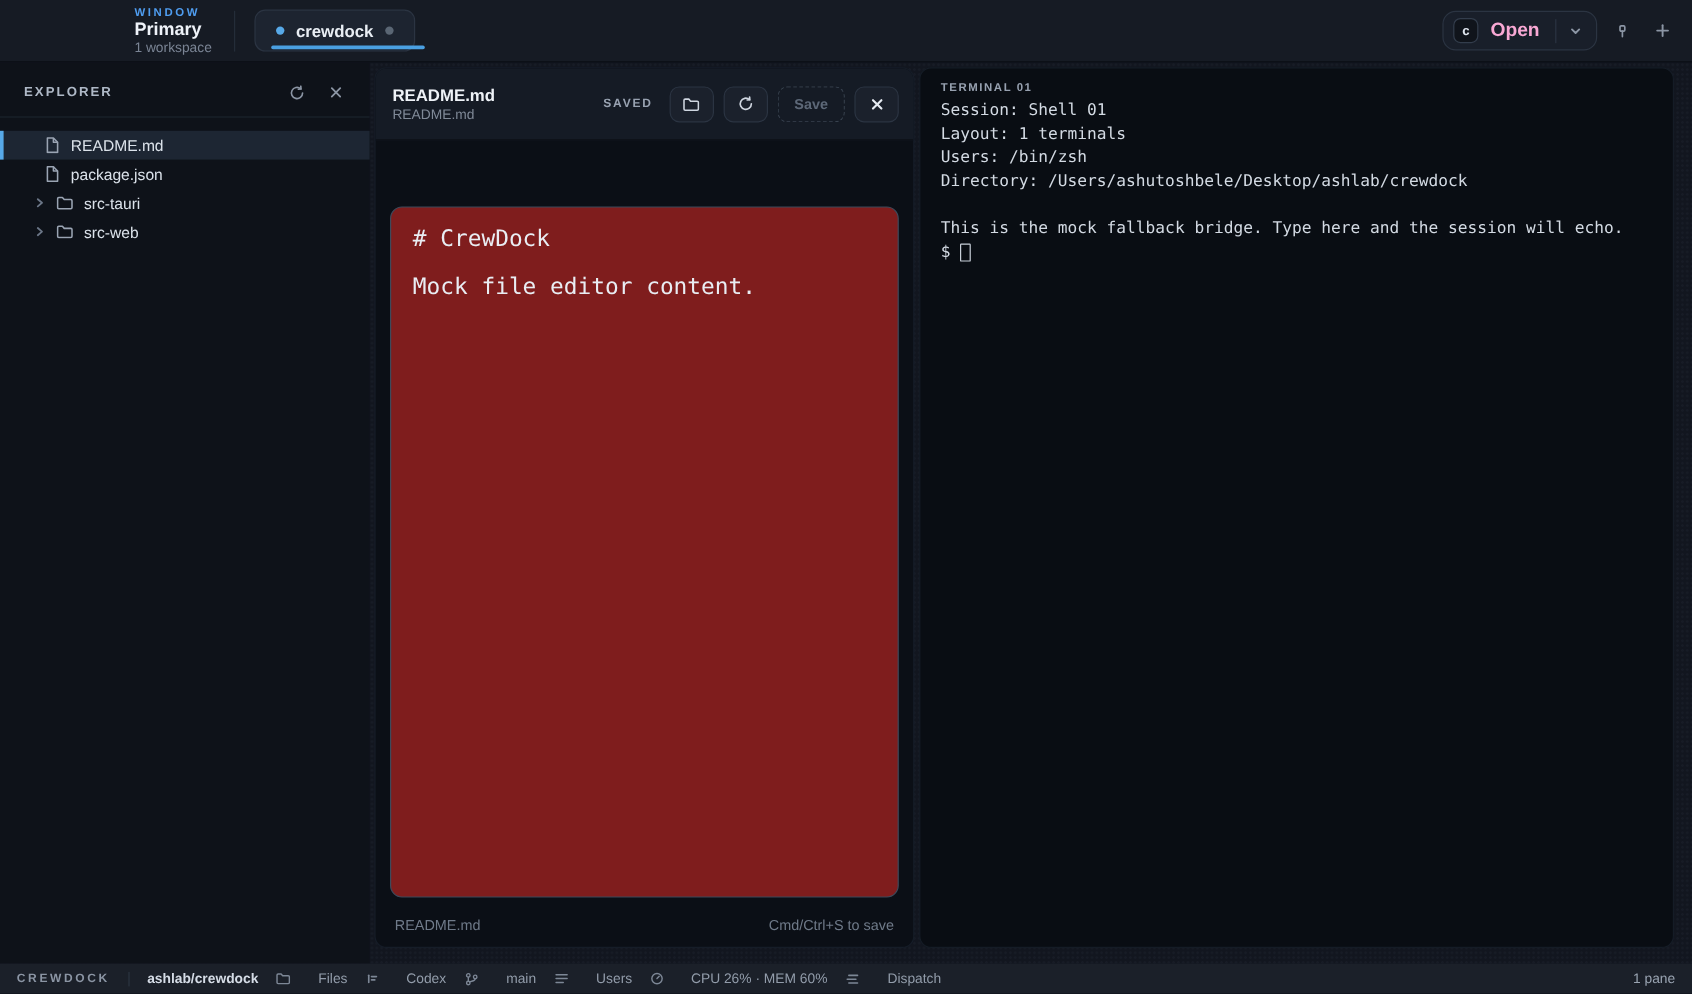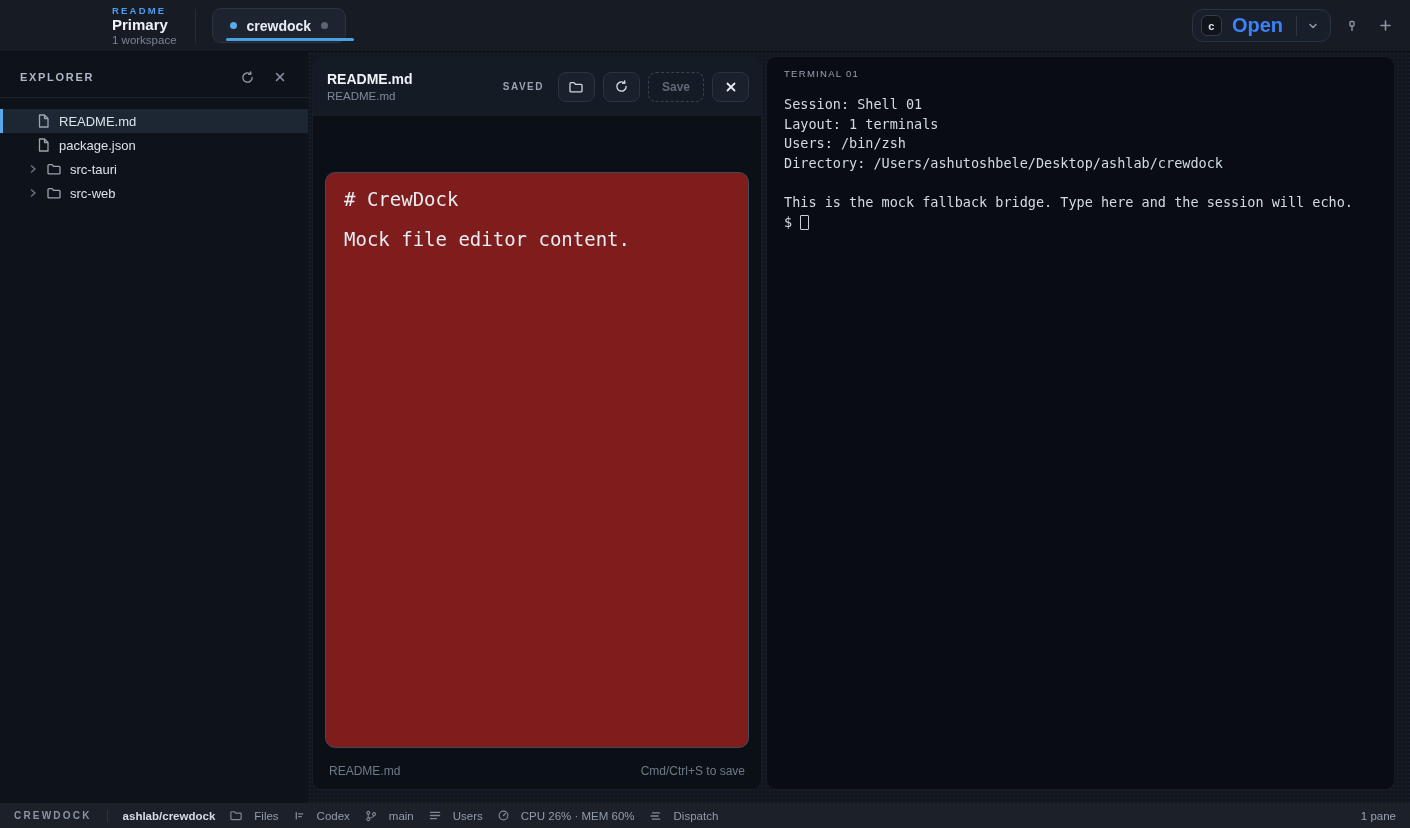--- a/index.html
+++ b/index.html
@@ -39,21 +39,21 @@
   .open-btn {
     display:flex; align-items:center; gap:10px; height:33px;
     padding:0 11px 0 8px; border:1px solid #2b3442; border-radius:11px;
     background:#191f2a; cursor:pointer;
   }
   .open-badge {
     width:21px; height:21px; border:1px solid #333d4c; border-radius:6px; background:#10141b;
     display:flex; align-items:center; justify-content:center;
     font-size:11px; font-weight:700; color:#dfe5ee;
   }
-  .open-label { font-size:20px; font-weight:600; color:#3b82f6; }
+  .open-label { font-size:16px; font-weight:600; color:#f9a8d4; }
   .open-sep { width:1px; height:20px; background:#2b3442; margin-left:3px; }
   .icon-btn {
     width:24px; height:24px; display:flex; align-items:center; justify-content:center;
     background:transparent; border:none; color:#8b95a4; cursor:pointer;
   }
   svg { display:block; }
 
   
   .main {
     flex:1; min-height:0; display:flex; gap:4px; padding-right:15px;
@@ -112,51 +112,51 @@
   .editor-footer {
     height:30px; flex:none; display:flex; align-items:center; justify-content:space-between;
     padding:0 16px 6px; font-size:12px; color:#6f7a89;
   }
 
   
   .terminal-panel {
     flex:1; min-width:0; background:#090d13; border-radius:10px; border:1px solid #151c26;
     padding:11px 17px; display:flex; flex-direction:column; cursor:text;
   }
-  .terminal-title { font-size:9.5px; font-weight:400; letter-spacing:1.3px; color:#97a1b0; margin-bottom:16px; }
+  .terminal-title { font-size:9.5px; font-weight:700; letter-spacing:1.3px; color:#97a1b0; margin-bottom:4px; }
   .term-line {
     font-family:"DejaVu Sans Mono", monospace; font-size:13.5px; line-height:19.6px;
     min-height:19.6px; color:#d3dae3; white-space:pre-wrap;
   }
   .term-prompt {
     display:flex; align-items:center; gap:8px;
     font-family:"DejaVu Sans Mono", monospace; font-size:13.5px; line-height:19.6px; color:#d3dae3;
   }
   .cursor { display:inline-block; width:9px; height:15px; border:1.5px solid #c8cfd9; border-radius:1px; }
 
   
   .statusbar {
     height:25px; flex:none; background:#1b2029; display:flex; align-items:center;
     padding:0 14px; gap:15px; font-size:11.5px; color:#929caa;
   }
   .sb-brand { font-size:10px; font-weight:700; letter-spacing:2.2px; color:#8b95a4; }
   .sb-sep { width:1px; height:12px; background:#2c3542; }
   .sb-repo { color:#d5dce6; font-weight:600; cursor:pointer; }
-  .sb-item { display:flex; align-items:center; gap:12px; cursor:pointer; }
+  .sb-item { display:flex; align-items:center; gap:23px; cursor:pointer; }
   .sb-item .sb-ico { color:#7d8796; display:flex; }
   .sb-right { margin-left:auto; color:#99a3b1; }
 </style>
 </head>
 <body>
 
 <div class="app">
 
   <header class="topbar">
     <div class="win-info">
-      <div class="win-label">README</div>
+      <div class="win-label">WINDOW</div>
       <div class="win-name">Primary</div>
       <div class="win-sub">1 workspace</div>
     </div>
     <div class="topbar-divider"></div>
     <div class="tab">
       <span class="dot blue"></span>
       <span class="tab-label">crewdock</span>
       <span class="dot gray"></span>
       <span class="tab-underline"></span>
     </div>

